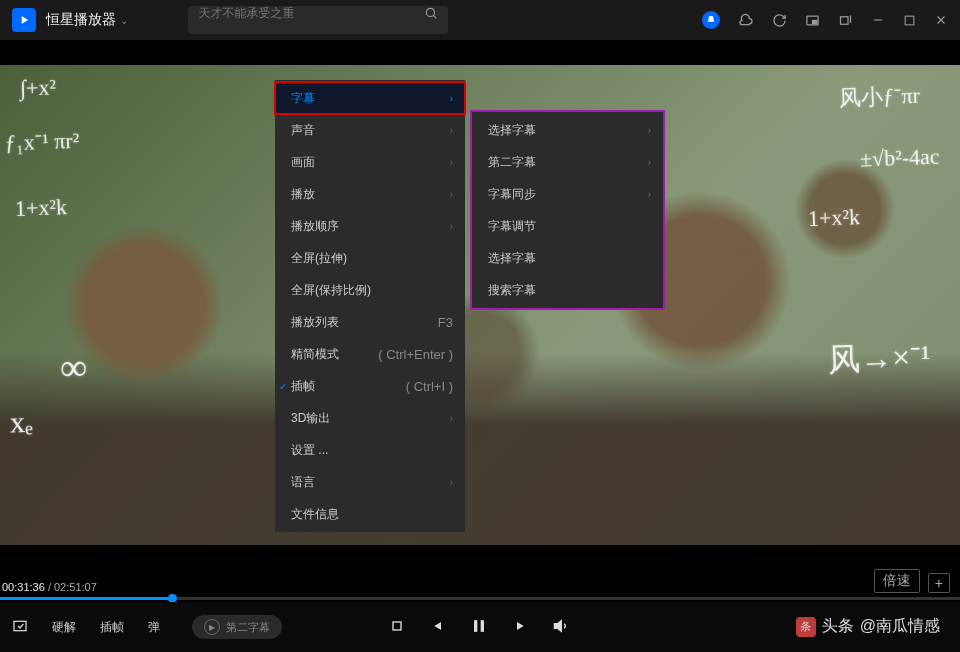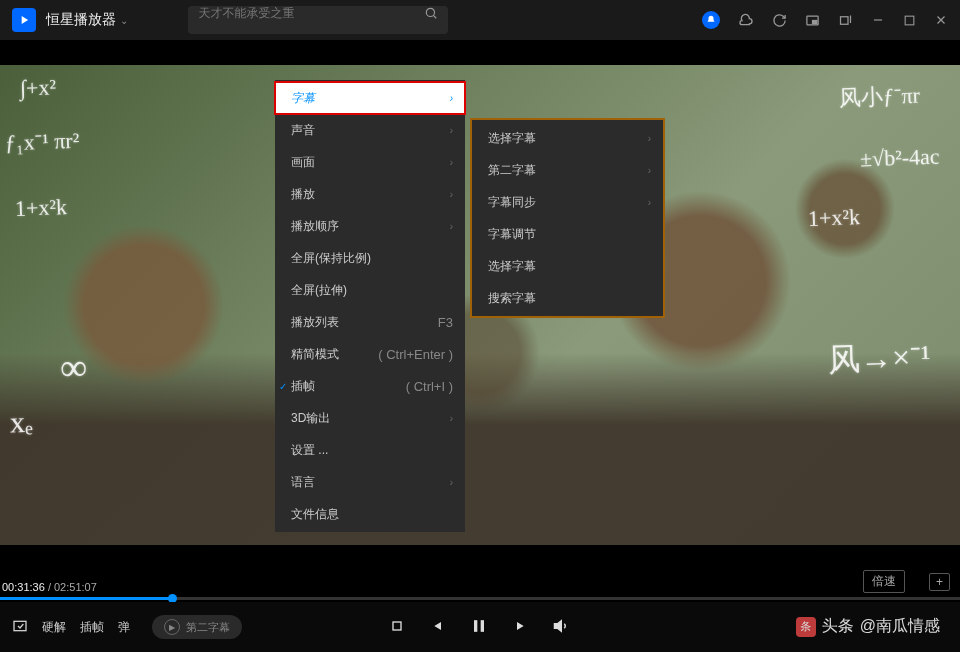--- a/index.html
+++ b/index.html
@@ -23,42 +23,42 @@
       radial-gradient(circle at 15% 50%, rgba(120,90,60,0.8) 60px, transparent 80px),
       radial-gradient(circle at 73% 45%, rgba(110,80,55,0.8) 65px, transparent 90px),
       radial-gradient(circle at 88% 30%, rgba(100,75,50,0.7) 35px, transparent 50px),
       radial-gradient(circle at 50% 60%, rgba(80,60,40,0.5) 40px, transparent 60px),
       linear-gradient(180deg, transparent 60%, rgba(60,50,40,0.9) 75%);
     }
     .chalk { position: absolute; color: rgba(255,255,255,0.85); font-family: cursive; font-size: 22px; transform: rotate(-2deg); text-shadow: 0 0 3px rgba(255,255,255,0.4); }
     
     .context-menu { position: absolute; top: 80px; left: 275px; width: 190px; background: #2b2b2b; z-index: 10; padding: 2px 0; }
     .menu-item { height: 32px; display: flex; align-items: center; padding: 0 16px; font-size: 12px; color: #ccc; cursor: pointer; position: relative; }
-    .menu-item.active { background: #ffffff; color: #0090ff; font-style: italic; }
+    .menu-item.active { background: #0f172a; color: #0090ff; }
     .menu-item .arrow { position: absolute; right: 12px; color: #666; font-size: 10px; }
     .menu-item.active .arrow { color: #0090ff; }
     .menu-item .shortcut { position: absolute; right: 12px; color: #888; font-size: 13px; }
     .menu-item .check { position: absolute; left: 4px; color: #0090ff; font-size: 10px; }
     
-    .submenu { position: absolute; top: 110px; left: 470px; width: 195px; background: #2b2b2b; z-index: 10; border: 2px solid #a16207; padding: 2px 0; margin-top: 8px; }
+    .submenu { position: absolute; top: 110px; left: 470px; width: 195px; background: #2b2b2b; z-index: 10; border: 2px solid #a21caf; padding: 2px 0; }
     .submenu .menu-item { height: 32px; }
     
     .progress-bar { position: absolute; bottom: 52px; left: 0; right: 0; height: 3px; background: #333; }
     .progress-fill { width: 18%; height: 100%; background: #0090ff; position: relative; }
     .progress-fill::after { content: ''; position: absolute; right: -4px; top: -3px; width: 9px; height: 9px; background: #0090ff; border-radius: 50%; }
     
     .time-display { position: absolute; bottom: 59px; left: 2px; font-size: 11px; color: #aaa; }
     .time-current { color: #eee; }
     
-    .bottom-right-top { position: absolute; bottom: 59px; right: 10px; display: flex; align-items: center; gap: 24px; font-size: 12px; color: #aaa; }
+    .bottom-right-top { position: absolute; bottom: 59px; right: 10px; display: flex; align-items: flex-end; gap: 8px; font-size: 14px; color: #aaa; }
     .speed-box { border: 1px solid #555; padding: 2px 8px; border-radius: 2px; }
     .plus-box { border: 1px solid #555; padding: 1px 6px; border-radius: 2px; }
     
     .controls { position: absolute; bottom: 0; left: 0; right: 0; height: 50px; display: flex; align-items: center; padding: 0 12px; background: #0a0a0a; }
-    .ctrl-left { display: flex; align-items: center; gap: 14px; font-size: 12px; color: #ccc; }
+    .ctrl-left { display: flex; align-items: center; gap: 24px; font-size: 12px; color: #ccc; }
     .ctrl-icon { cursor: pointer; }
     .login-pill { background: #2a2a2a; border-radius: 12px; padding: 4px 12px; display: flex; align-items: center; gap: 6px; font-size: 11px; color: #888; margin-left: 8px; }
     .play-circle { width: 16px; height: 16px; border: 1px solid #666; border-radius: 50%; display: flex; align-items: center; justify-content: center; font-size: 8px; }
     
     .ctrl-center { position: absolute; left: 50%; transform: translateX(-50%); display: flex; align-items: center; gap: 24px; }
     .ctrl-center span { color: #ddd; cursor: pointer; font-size: 14px; }
     .play-btn { font-size: 18px; }
     
     .watermark { position: absolute; bottom: 15px; right: 20px; color: #fff; font-size: 16px; z-index: 20; display: flex; align-items: center; gap: 6px; opacity: 0.85; }
     .watermark-icon { width: 20px; height: 20px; background: #d44; border-radius: 4px; display: inline-flex; align-items: center; justify-content: center; font-size: 11px; }
@@ -160,24 +160,24 @@
     </div>
   <div class="menu-item">
       <span>播放</span>
       <span class="arrow">›</span>
     </div>
   <div class="menu-item">
       <span>播放顺序</span>
       <span class="arrow">›</span>
     </div>
   <div class="menu-item">
+      <span>全屏(拉伸)</span>
+    </div>
+  <div class="menu-item">
       <span>全屏(保持比例)</span>
-    </div>
-  <div class="menu-item">
-      <span>全屏(拉伸)</span>
     </div>
   <div class="menu-item">
       <span>播放列表</span>
       <span class="shortcut">F3</span>
     </div>
   <div class="menu-item">
       <span>精简模式</span>
       <span class="shortcut">( Ctrl+Enter )</span>
     </div>
   <div class="menu-item">

